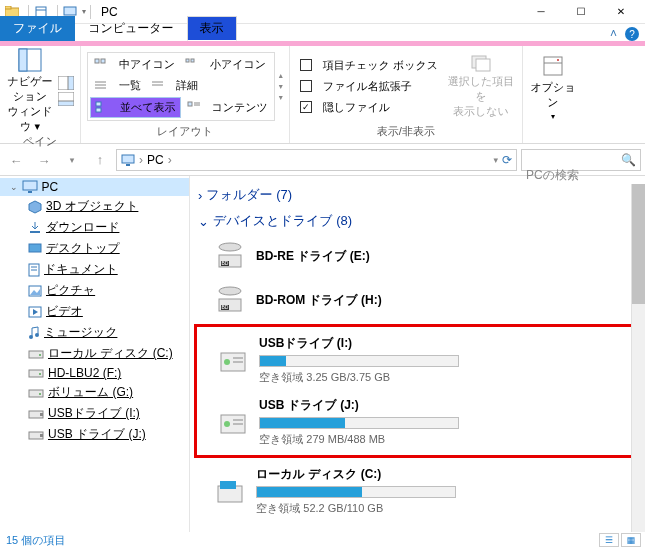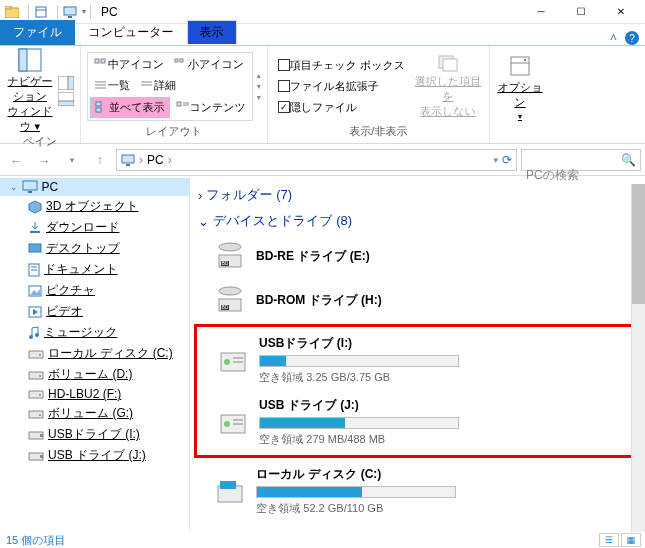--- a/index.html
+++ b/index.html
@@ -3,33 +3,33 @@
 <meta charset="utf-8">
 <style>
   * { box-sizing: border-box; font-family: "Yu Gothic UI", "Meiryo", sans-serif; }
   body { margin: 0; width: 645px; height: 548px; background: #fff; font-size: 12px; color: #000; overflow: hidden; position: relative; }
   .titlebar { height: 24px; display: flex; align-items: center; border-bottom: 1px solid #e5e5e5; padding: 0 4px; }
   .tb-icon { width: 16px; height: 16px; margin-right: 4px; display: inline-flex; align-items: center; justify-content: center; }
   .tb-sep { width: 1px; height: 14px; background: #ccc; margin: 0 4px; }
   .tb-title { font-size: 12px; margin-left: 6px; }
   .tb-spacer { flex: 1; }
   .winbtn { width: 40px; height: 24px; display: flex; align-items: center; justify-content: center; font-size: 10px; }
-  .tabs { height: 22px; display: flex; align-items: flex-end; border-bottom: 1px solid #f9a8d4; justify-content: center; }
+  .tabs { height: 22px; display: flex; align-items: flex-end; border-bottom: 5px solid #f9a8d4; justify-content: center; }
   .tab { padding: 3px 12px; font-size: 12px; border: 1px solid transparent; }
   .tab.file { background: #1979ca; color: #fff; }
   .tab.active { border: 1px solid #dadada; border-bottom: 1px solid #fff; background: #1d4ed8; }
   .tabs-right { margin-left: auto; display: flex; align-items: center; padding-right: 6px; gap: 8px; }
   .ribbon { height: 98px; background: #fff; border-bottom: 1px solid #dadada; display: flex; }
   .r-group { border-right: 1px solid #e5e5e5; display: flex; flex-direction: column; align-items: center; padding: 2px 6px; }
   .r-group-body { flex: 1; display: flex; align-items: center; gap: 4px; }
   .r-group-label { font-size: 11px; color: #555; padding-bottom: 2px; }
-  .r-big { display: flex; flex-direction: column; align-items: center; justify-content: center; width: 48px; font-size: 11px; text-align: center; gap: 2px; text-decoration: underline; }
+  .r-big { display: flex; flex-direction: column; align-items: center; justify-content: center; width: 48px; font-size: 11px; text-align: center; gap: 2px; }
   .r-row { display: flex; flex-direction: column; gap: 2px; }
-  .r-item { display: flex; align-items: center; gap: 0; font-size: 11px; padding: 2px 4px; }
-  .r-item.sel { border: 1px solid #a8cbeb; background: #f9a8d4; }
+  .r-item { display: flex; align-items: center; gap: 11px; font-size: 11px; padding: 2px 4px; }
+  .r-item.sel { border: 1px solid #a8cbeb; background: #8b5cf6; }
   .chk { width: 12px; height: 12px; border: 1px solid #333; display: inline-flex; align-items: center; justify-content: center; font-size: 9px; }
   .addr { height: 32px; display: flex; align-items: center; gap: 4px; padding: 2px 4px; border-bottom: 1px solid #dadada; }
   .navbtn { width: 24px; height: 24px; display: flex; align-items: center; justify-content: center; color: #888; font-size: 13px; }
   .addrbar { flex: 1; height: 22px; border: 1px solid #ccc; display: flex; align-items: center; padding: 0 4px; gap: 4px; }
   .searchbar { width: 120px; height: 22px; border: 1px solid #ccc; display: flex; align-items: center; padding: 0 4px; gap: 4px; color: #888; }
   .body { display: flex; height: 356px; }
   .tree { width: 190px; border-right: 1px solid #e5e5e5; overflow-y: auto; padding-top: 2px; }
   .tree-item { display: flex; align-items: center; gap: 4px; padding: 2px 4px 2px 10px; font-size: 12px; }
   .tree-item.indent { padding-left: 28px; text-decoration: underline; }
   .tree-item.sel { background: #cde8ff; }
@@ -341,29 +341,20 @@
         </span>
         <span>ローカル ディスク (C:)</span>
       </div>
       <div class="tree-item indent">
         <span>
           <svg width="16" height="12">
             <rect x="1" y="3" width="14" height="7" fill="#e8e8e8" stroke="#888"></rect>
             <circle cx="12" cy="7" r="1" fill="#5a5"></circle>
           </svg>
         </span>
-        <span>ボリューム (D:)</span>
-      </div>
-      <div class="tree-item indent">
-        <span>
-          <svg width="16" height="12">
-            <rect x="1" y="3" width="14" height="7" fill="#e8e8e8" stroke="#888"></rect>
-            <circle cx="12" cy="7" r="1" fill="#5a5"></circle>
-          </svg>
-        </span>
         <span>HD-LBU2 (F:)</span>
       </div>
       <div class="tree-item indent">
         <span>
           <svg width="16" height="12">
             <rect x="1" y="3" width="14" height="7" fill="#e8e8e8" stroke="#888"></rect>
             <circle cx="12" cy="7" r="1" fill="#5a5"></circle>
           </svg>
         </span>
         <span>ボリューム (G:)</span>

